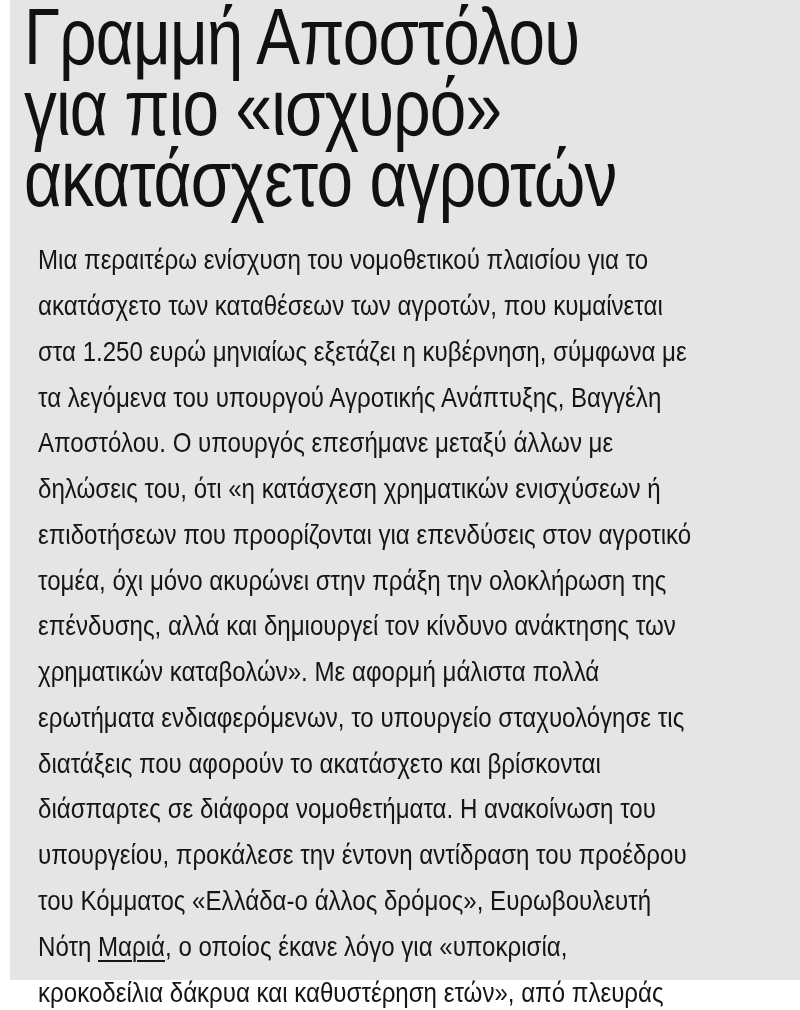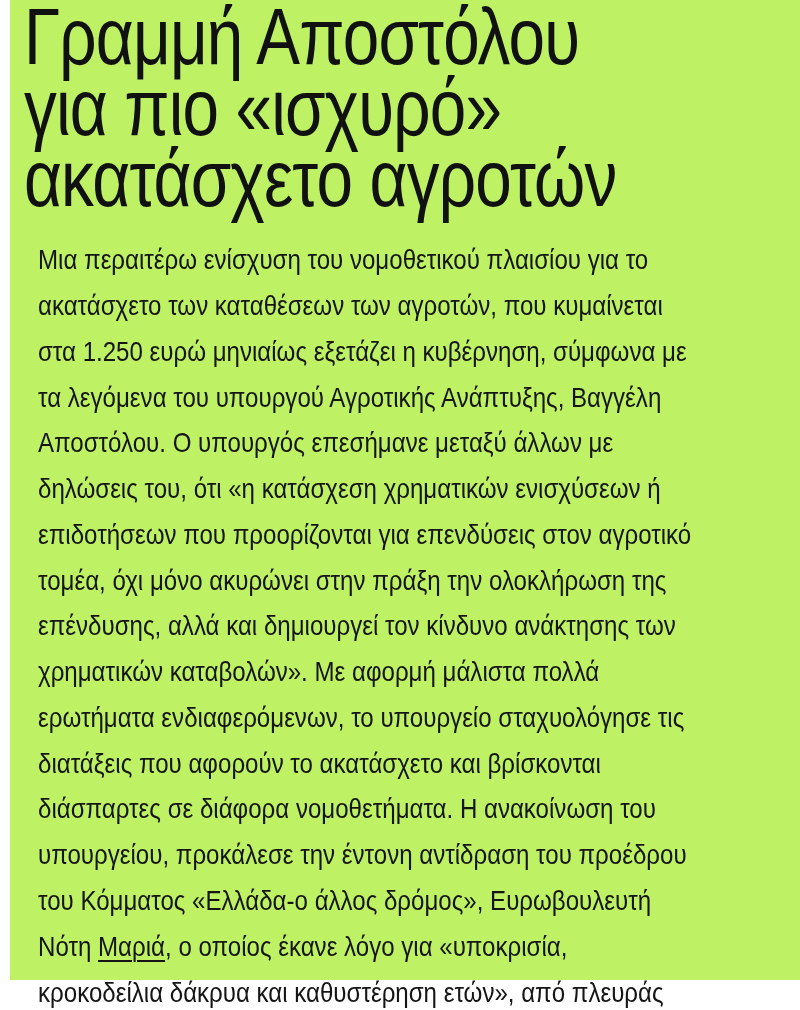--- a/index.html
+++ b/index.html
@@ -12,21 +12,21 @@
     height: 1010px;
     position: relative;
     overflow: hidden;
   }
   .panel {
     position: absolute;
     left: 10px;
     top: 0;
     width: 790px;
     height: 980px;
-    background: #bef264;
+    background: #e5e5e5;
   }
   .headline {
     position: absolute;
     left: 14px;
     top: 0;
     margin: 0;
     font-family: "Liberation Sans", "DejaVu Sans", sans-serif;
     font-weight: 400;
     color: #111111;
   }

